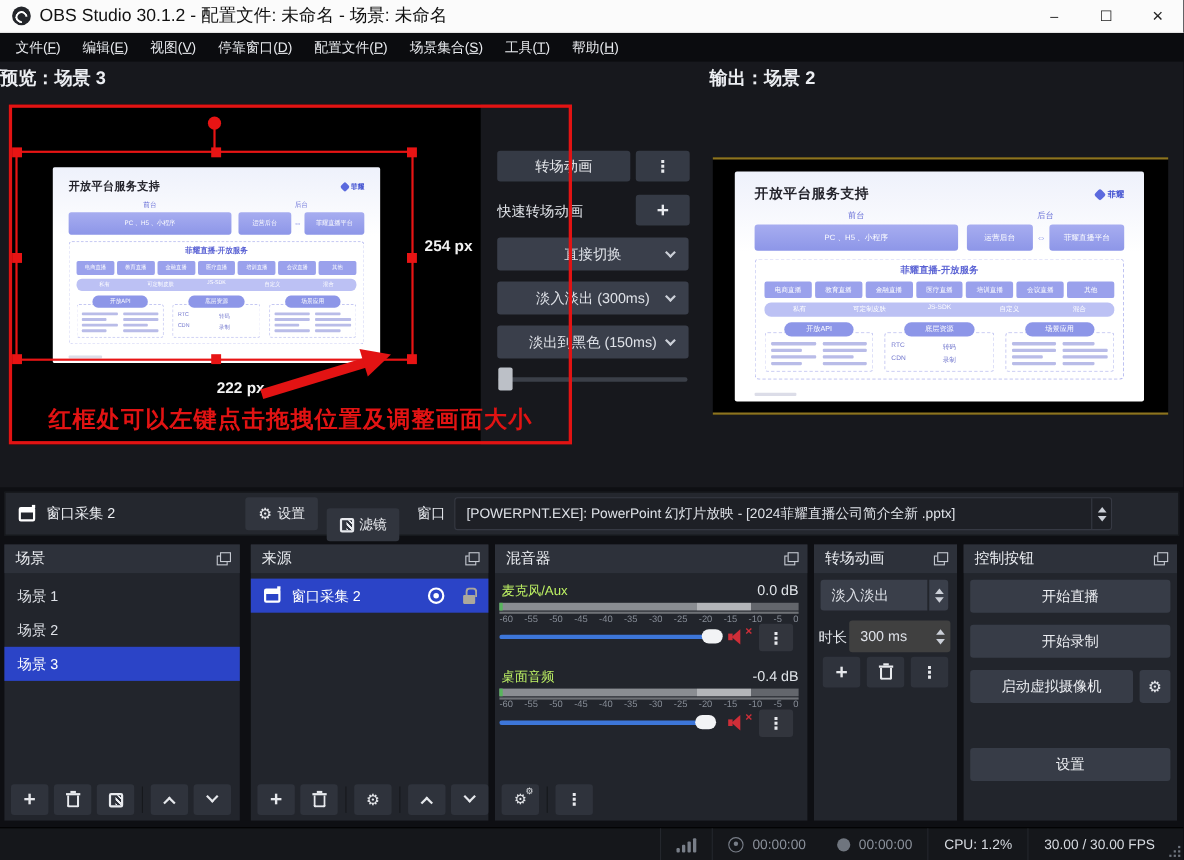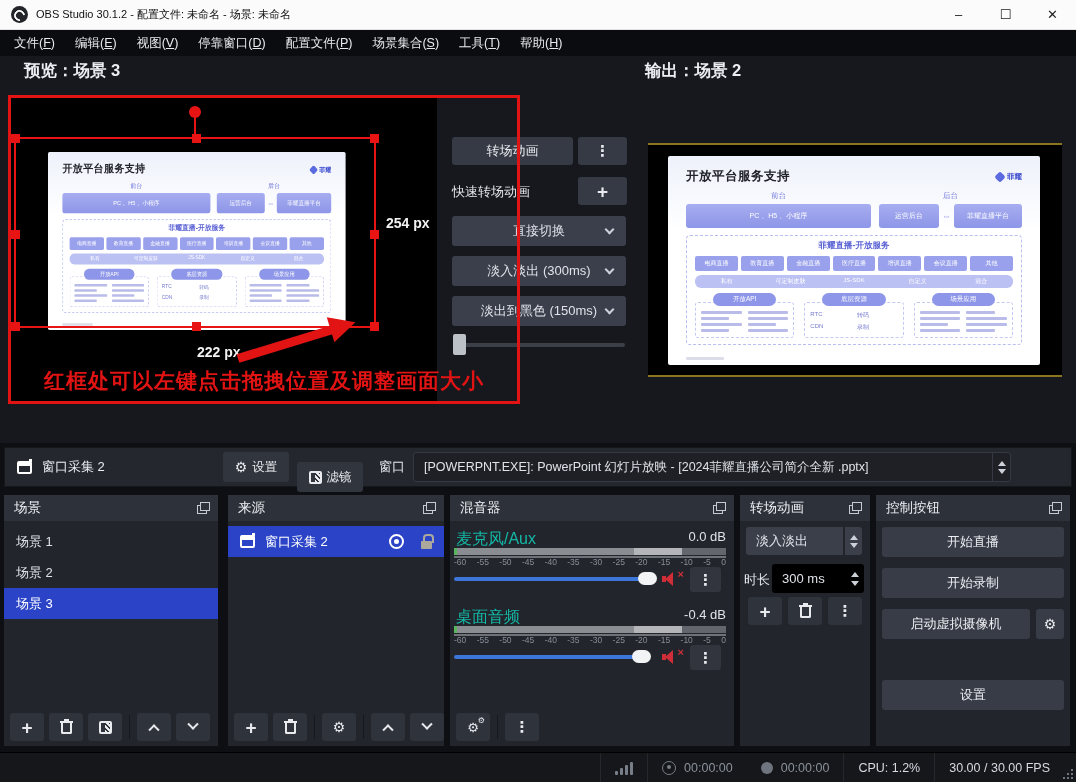--- a/index.html
+++ b/index.html
@@ -3,21 +3,21 @@
 <meta charset="utf-8">
 <style>
   * { margin:0; padding:0; box-sizing:border-box; }
   html,body { width:1076px; height:782px; }
   body { position:relative; background:#0e0f13; font-family:"Liberation Sans","DejaVu Sans",sans-serif; overflow:hidden; color:#e8eaee; }
 
   
   .titlebar { position:absolute; left:0; top:0; width:1076px; height:30px; background:#fbfbfb; display:flex; align-items:center; border-bottom:1px solid #e3e3e3; }
   .obslogo { width:17px; height:17px; border-radius:50%; background:#23252a; position:relative; margin:0 8px 0 11px; }
   .obslogo::after { content:''; position:absolute; left:3px; top:4px; width:7px; height:7px; border-radius:50%; border:2px solid #fff; border-right-color:transparent; transform:rotate(40deg); }
-  .wintitle { font-size:11px; color:#111; }
+  .wintitle { font-size:16px; color:#111; }
   .winbtns { margin-left:auto; display:flex; height:100%; }
   .winbtn { width:47px; height:100%; display:flex; align-items:center; justify-content:center; font-size:13px; color:#222; }
 
   
   .menubar { position:absolute; left:0; top:30px; width:1076px; height:26px; background:#0b0c0f; display:flex; align-items:center; padding-left:4px; }
   .menu-item { font-size:12.5px; color:#e8eaee; padding:0 10px; height:100%; display:flex; align-items:center; }
   .u { text-decoration:underline; }
 
   
   .main { position:absolute; left:0; top:56px; width:1076px; height:387px; background:#17181d; }
@@ -110,41 +110,41 @@
   .trash i { position:absolute; left:4px; top:-1px; width:5px; height:2px; background:#e8eaee; }
   .chev-up { width:8px; height:8px; border-right:2.5px solid #e6e8ec; border-bottom:2.5px solid #e6e8ec; transform:rotate(-135deg) translate(-2px,-2px); }
   .chev-dn { width:8px; height:8px; border-right:2.5px solid #e6e8ec; border-bottom:2.5px solid #e6e8ec; transform:rotate(45deg) translate(-2px,-2px); }
   .eye { width:15px; height:15px; border-radius:50%; border:2px solid #fff; position:relative; }
   .eye::after { content:''; position:absolute; left:3px; top:3px; width:5px; height:5px; border-radius:50%; background:#fff; }
   .lock { width:11px; height:15px; position:relative; }
   .lock::before { content:''; position:absolute; left:2px; top:0; width:7px; height:7px; border:2px solid #aca89c; border-bottom:none; border-radius:4px 4px 0 0; }
   .lock::after { content:''; position:absolute; left:0; bottom:0; width:11px; height:8px; background:#aca89c; border-radius:1px; }
 
   
-  .mx-name { position:absolute; left:6px; font-size:16px; color:#14b8a6; }
+  .mx-name { position:absolute; left:6px; font-size:12px; color:#bef264; }
   .mx-db { position:absolute; right:8px; font-size:13px; color:#dfe3e8; }
   .meter { position:absolute; left:4px; width:272px; height:7px; background:linear-gradient(90deg,#8a8d92 0 66%,#b3b5b9 66% 84%,#63666c 84% 100%); }
   .meter::before { content:''; position:absolute; left:0; top:0; bottom:0; width:3px; background:#58b65c; }
   .meter::after { content:''; position:absolute; left:0; right:0; bottom:-3px; height:2px; background:#6f7277; }
   .ticks { position:absolute; left:4px; width:272px; display:flex; justify-content:space-between; font-size:8.5px; color:#878d97; }
   .vol-track { position:absolute; left:4px; width:188px; height:4px; background:#3d76d9; border-radius:2px; }
   .vol-handle { position:absolute; width:19px; height:13px; background:#f2f3f5; border-radius:7px; }
   .mute { position:absolute; width:20px; height:14px; }
   .mute .m-body { position:absolute; left:0; top:4px; width:4px; height:6px; background:#cf2e38; }
   .mute .m-cone { position:absolute; left:3px; top:0; width:0; height:0; border-right:8px solid #cf2e38; border-top:7px solid transparent; border-bottom:7px solid transparent; }
   .mute .m-x { position:absolute; right:-2px; top:-4px; color:#cf2e38; font-size:11px; font-weight:bold; }
   .mx-kebab { position:absolute; width:31px; height:25px; background:#32353d; border-radius:3px; display:flex; align-items:center; justify-content:center; }
   .gears { font-size:13px; color:#e6e8ec; position:relative; }
   .gears i { font-style:normal; font-size:8px; position:absolute; top:-4px; right:-6px; }
 
   
   .td-combo { position:absolute; left:6px; top:32px; width:97px; height:28px; background:#3a3f4a; border-radius:3px 0 0 3px; display:flex; align-items:center; padding-left:10px; font-size:13px; color:#dfe2e8; }
   .td-spin { position:absolute; left:104px; top:32px; width:18px; height:28px; background:#3a3f4a; border-radius:0 3px 3px 0; display:flex; flex-direction:column; align-items:center; justify-content:center; gap:3px; border-left:1px solid #22252c; }
   .td-durlabel { position:absolute; left:4px; top:76px; font-size:13px; color:#e3e6eb; }
-  .td-spinbox { position:absolute; left:32px; top:69px; width:92px; height:29px; background:#000000; border-radius:3px; display:flex; align-items:center; padding-left:10px; font-size:13px; color:#dfe2e8; }
+  .td-spinbox { position:absolute; left:32px; top:69px; width:92px; height:29px; background:#404040; border-radius:3px; display:flex; align-items:center; padding-left:10px; font-size:13px; color:#dfe2e8; }
   .td-spinbox .arrows { position:absolute; right:5px; top:0; bottom:0; display:flex; flex-direction:column; justify-content:center; gap:4px; }
   .td-btnrow { position:absolute; left:8px; top:102px; display:flex; gap:6px; }
   .ctrl-btn { position:absolute; left:6px; width:182px; height:30px; background:#373c47; border-radius:3px; display:flex; align-items:center; justify-content:center; font-size:13px; color:#eceef2; }
   .ctrl-btn.blue { background:#2b45c9; }
 
   
   .statusbar { position:absolute; left:0; top:752px; width:1076px; height:30px; background:#15171b; border-top:1px solid #000; display:flex; align-items:center; }
   .sb-right { margin-left:auto; display:flex; align-items:center; height:100%; }
   .sb-sep { width:1px; height:100%; background:#24272d; }
   .sb-item { display:flex; align-items:center; gap:8px; padding:0 14px; font-size:12.5px; color:#8b919b; }
@@ -208,21 +208,21 @@
       <span>)</span>
     </span>
     <span class="menu-item">
       <span>帮助(</span>
       <span class="u">H</span>
       <span>)</span>
     </span>
   </div>
 
 <div class="main">
-  <span class="view-label" style="left:24px; top:4px;">预览：场景 3</span>
+  <span class="view-label" style="left:0; top:4px;">预览：场景 3</span>
   <span class="view-label" style="left:645px; top:4px;">输出：场景 2</span>
 
   <div class="mid-btn" style="left:452px; top:81px; width:121px; height:28px;">转场动画</div>
   <div class="mid-btn" style="left:578px; top:81px; width:49px; height:28px;">
       <span class="kebab">⋮</span>
     </div>
   <span class="quick-label" style="top:127px;">快速转场动画</span>
   <div class="mid-btn" style="left:578px; top:121px; width:49px; height:28px;">
       <span class="plus">+</span>
     </div>

